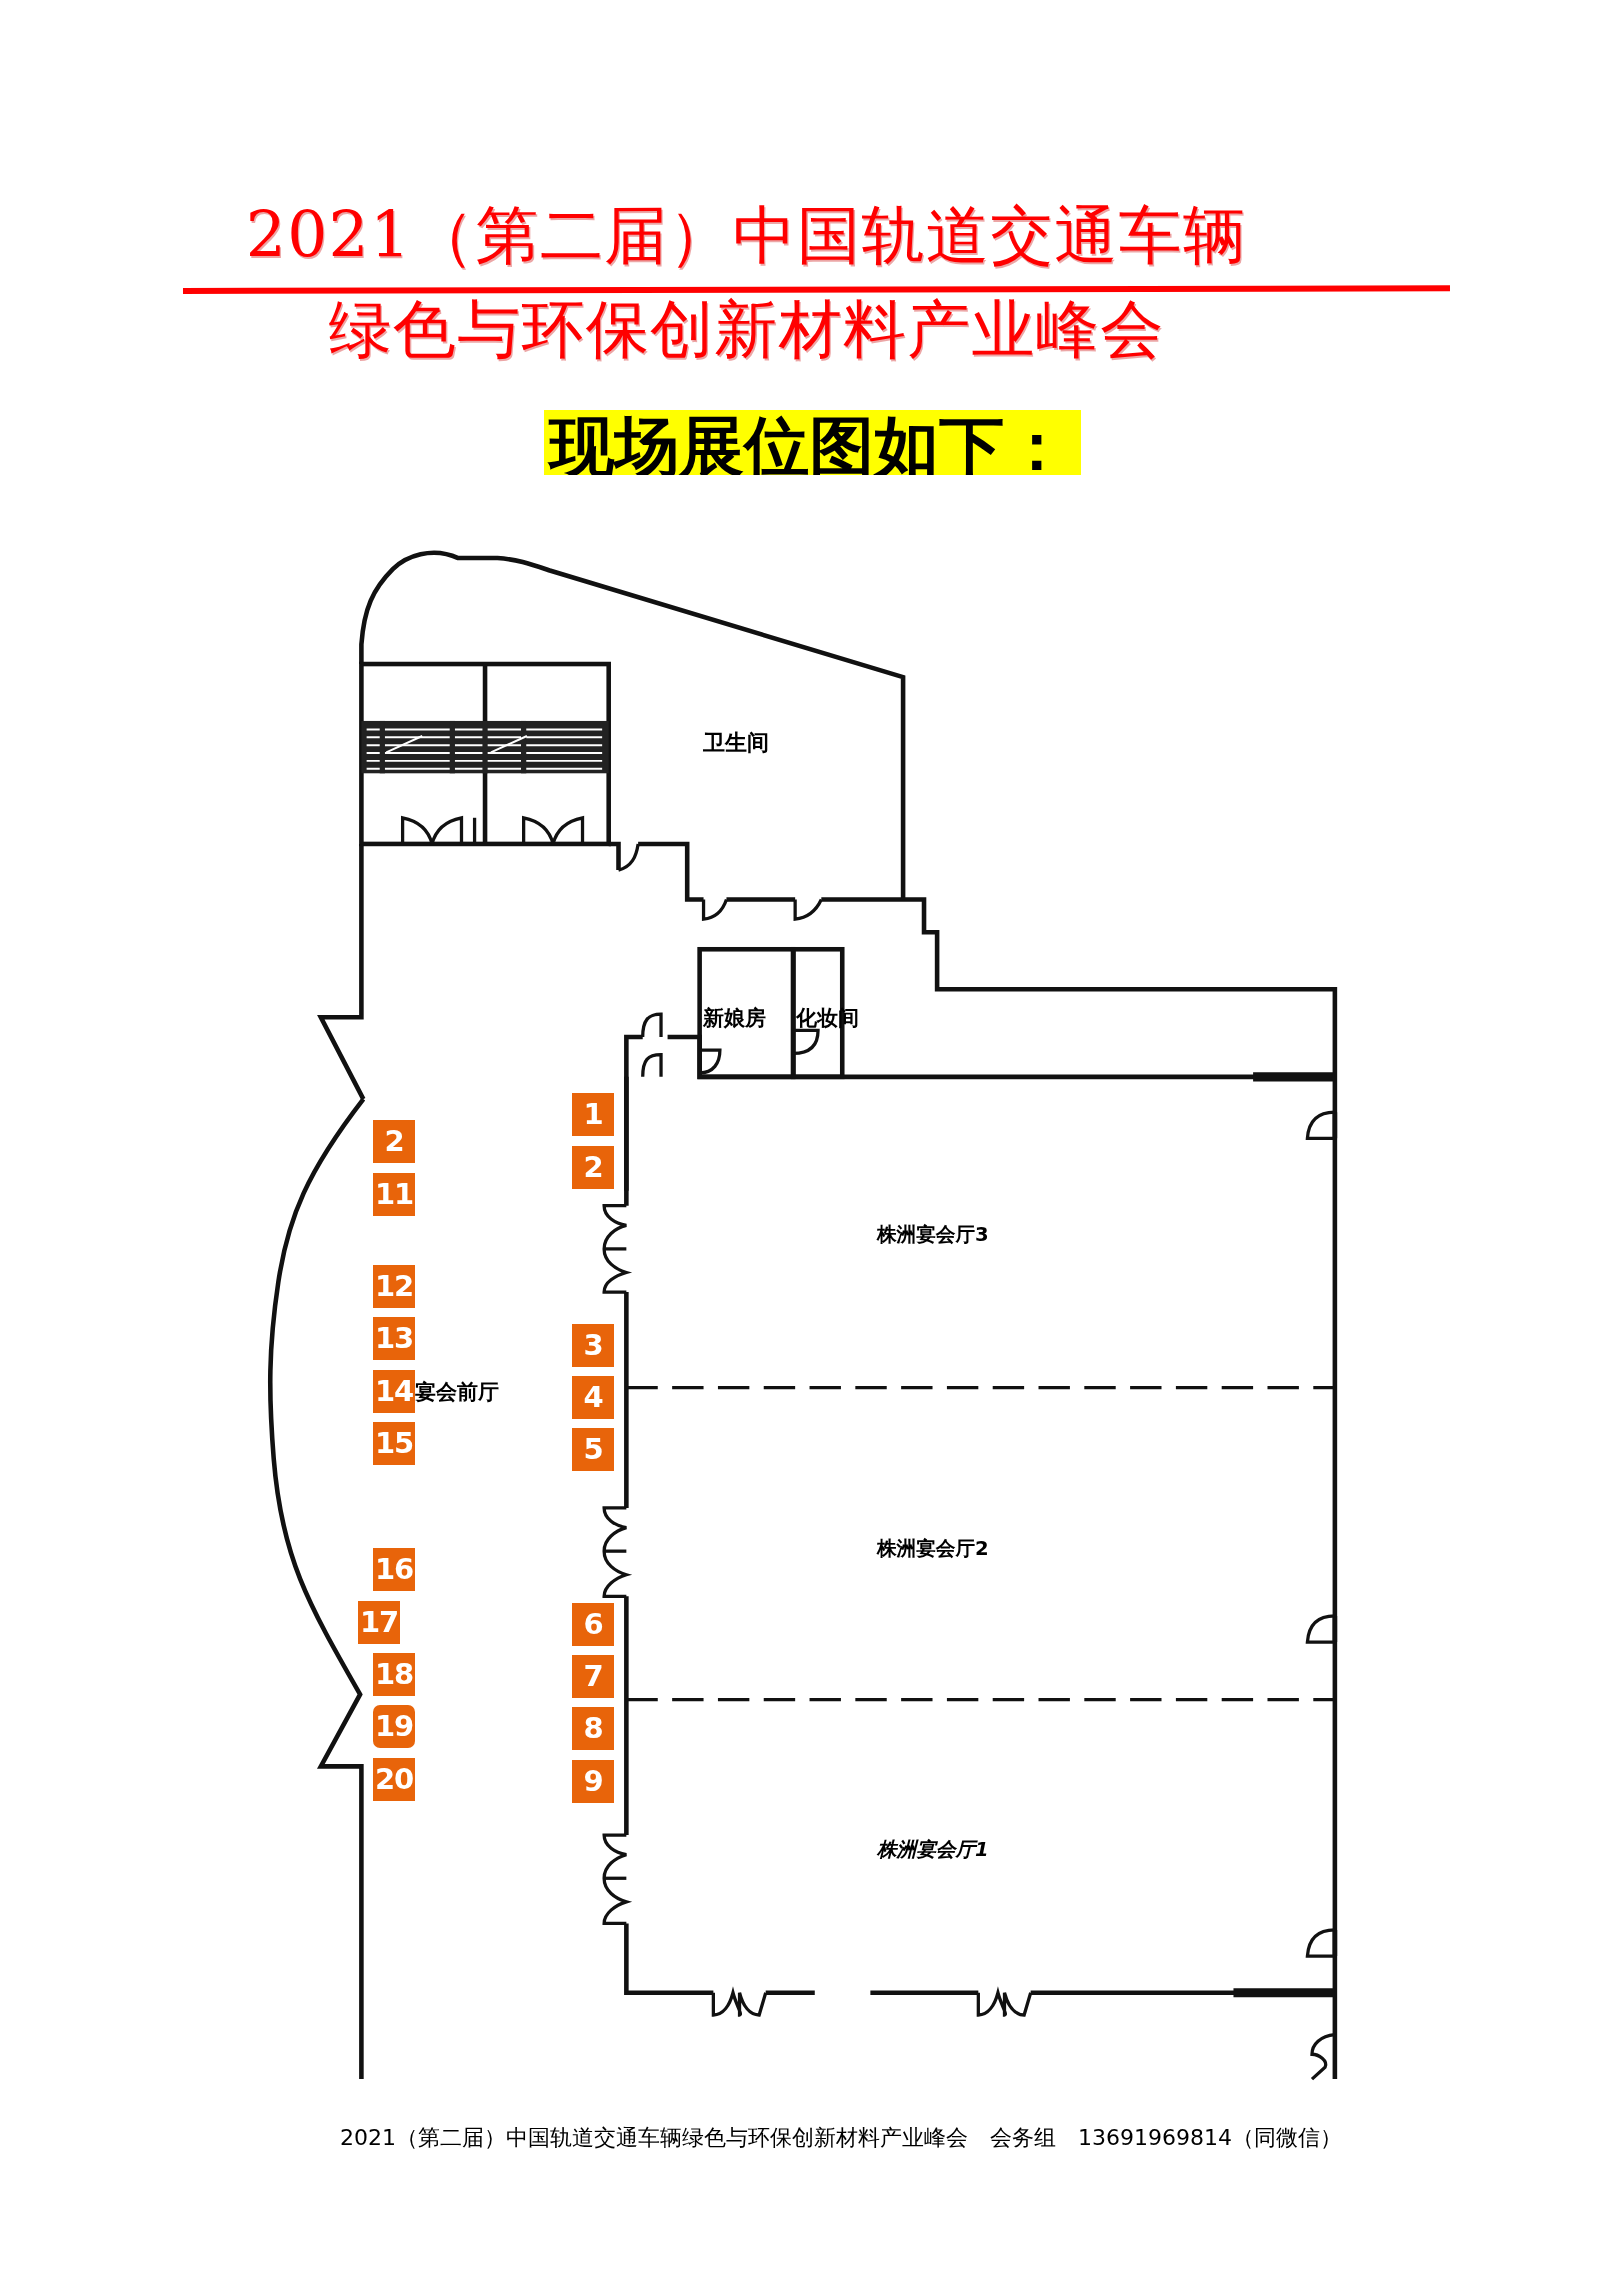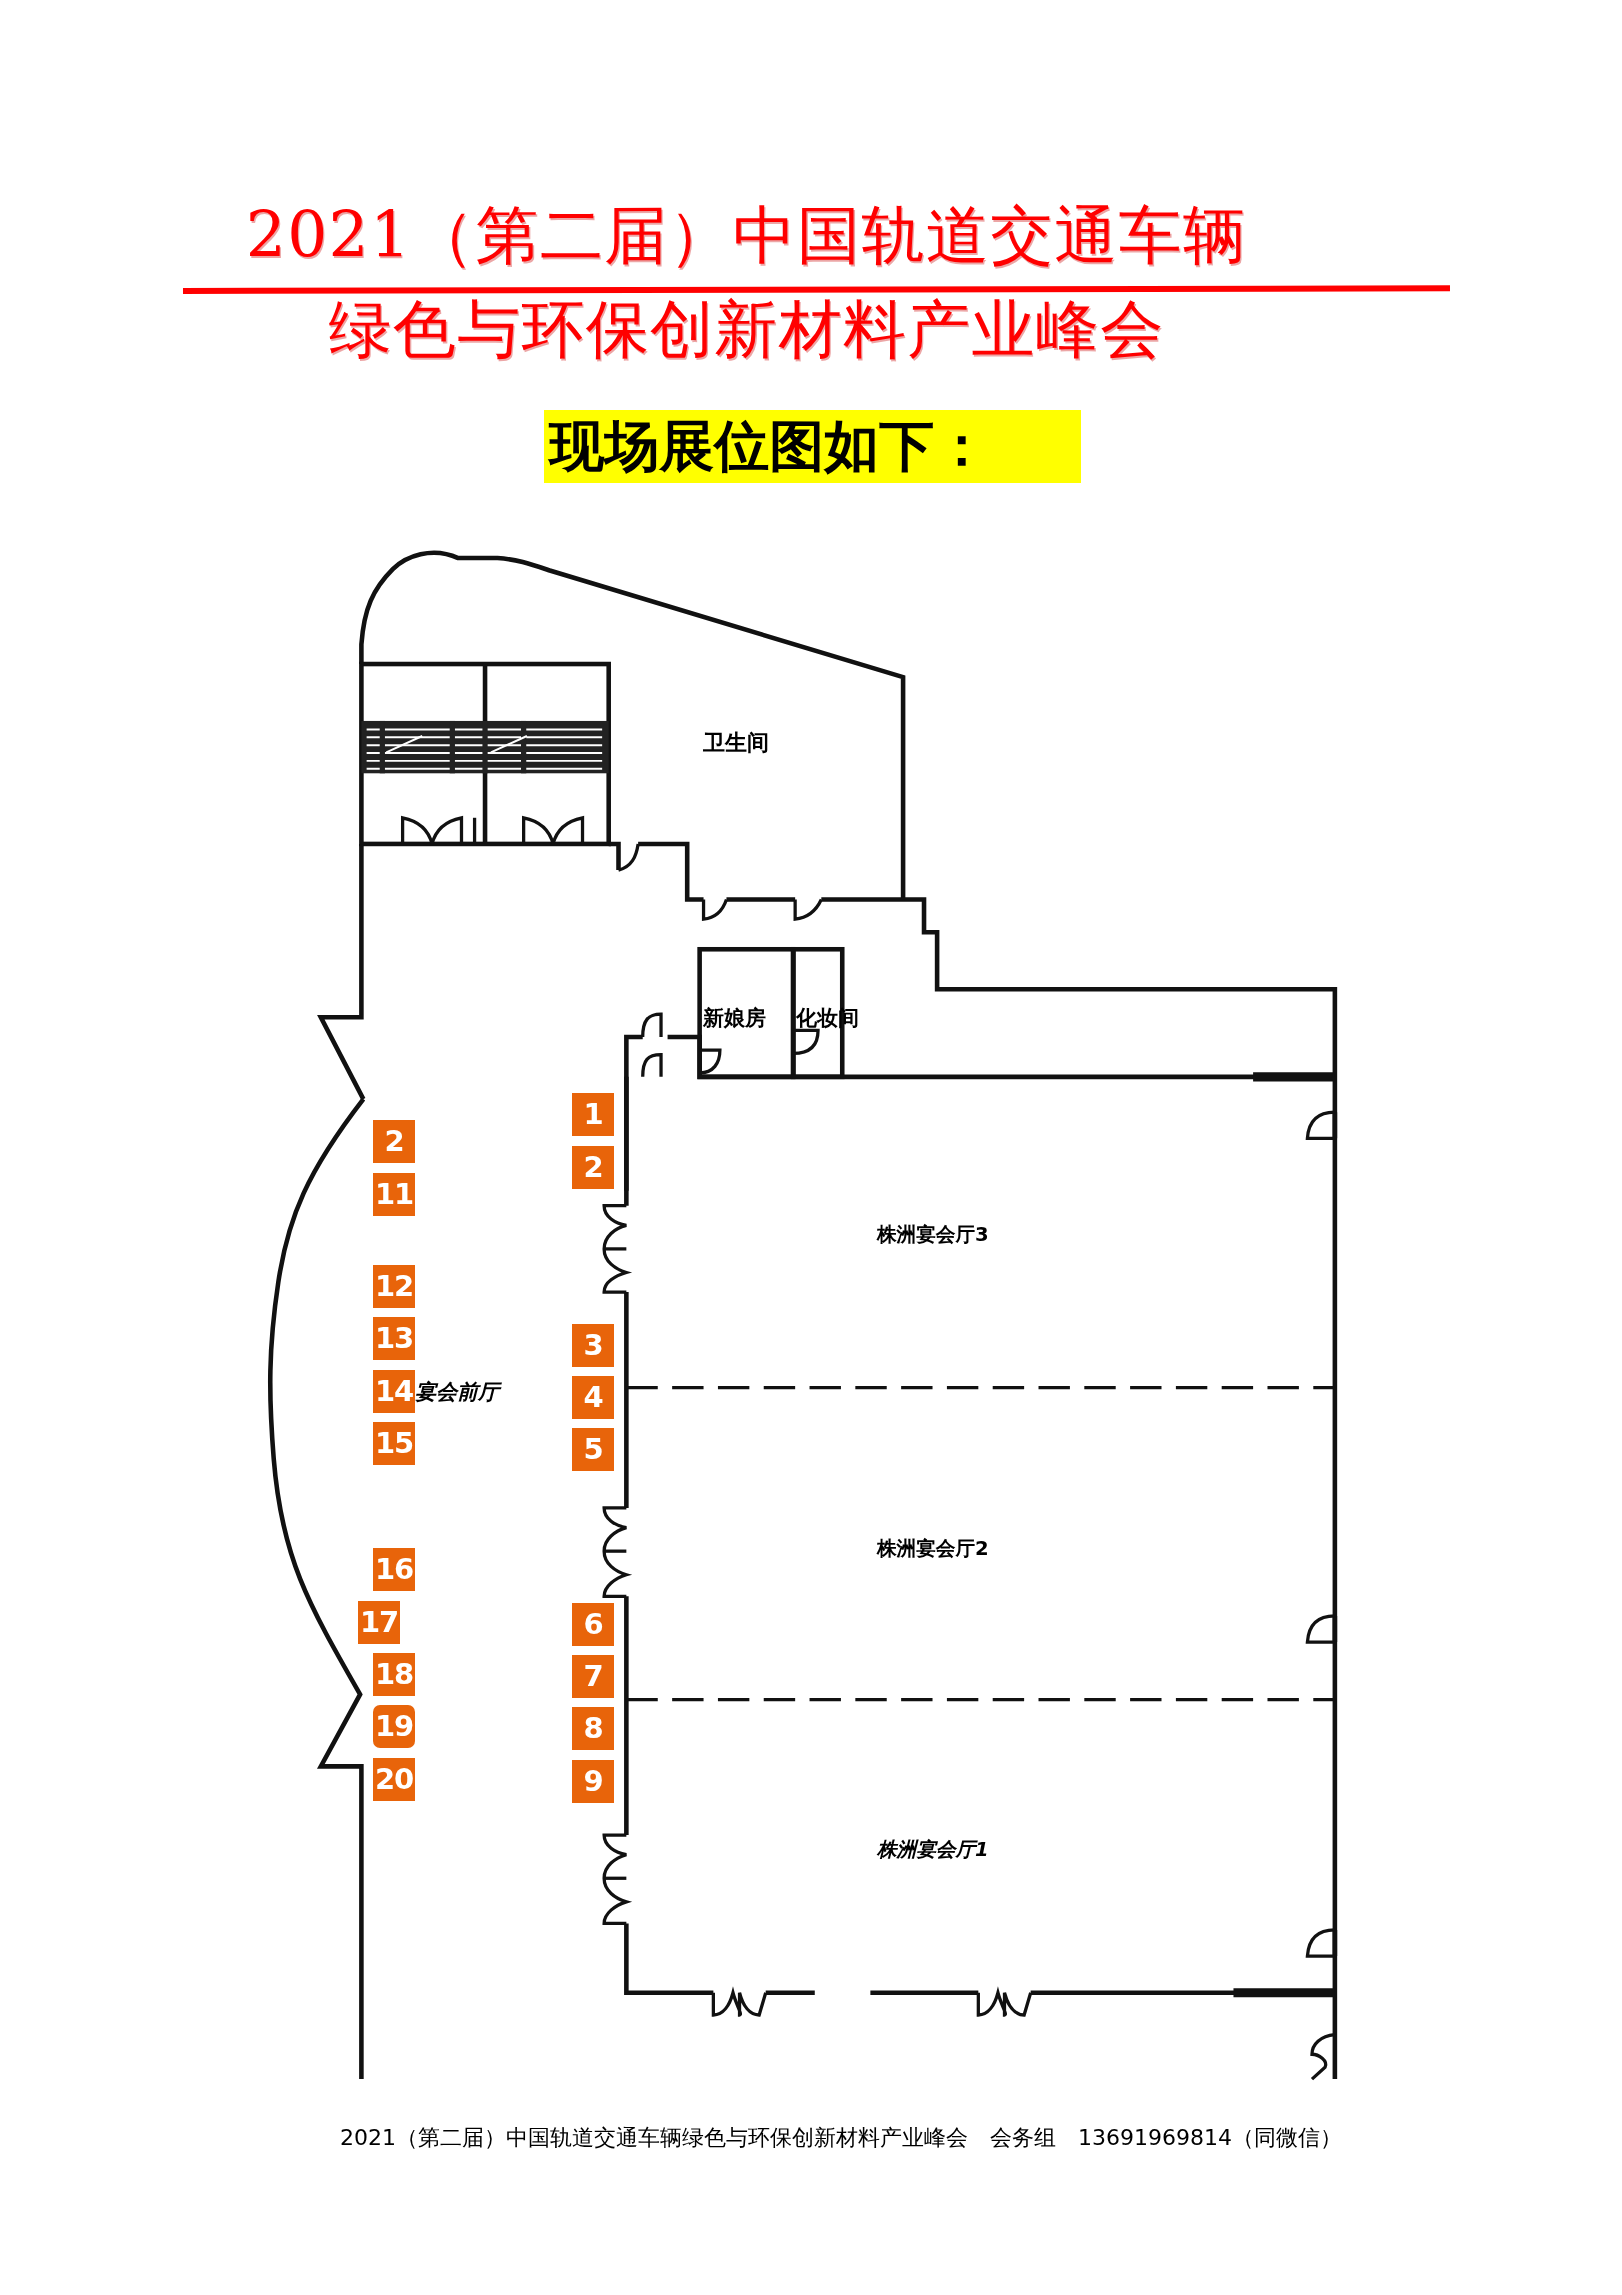--- a/index.html
+++ b/index.html
@@ -1,21 +1,21 @@
 <!DOCTYPE html>
 <html style="font-size:10.5px"><head>
 <meta charset="utf-8">
 <style>
   html, body { margin: 0; padding: 0; background: #ffffff; }
   body { width: 1623px; height: 2295px; position: relative; overflow: hidden; font-family: "DejaVu Serif", "Liberation Serif", serif; }
   .title-line { position: absolute; left: 0; width: 1623px; text-align: center; color: #ff0000; font-family: "DejaVu Serif", "Liberation Serif", serif; font-size: 63px; line-height: 72px; letter-spacing: 1.3px; text-shadow: 1.3px 2px 0 rgba(200,0,0,0.35); }
   #title1 { top: 200px; left: -65px; }
   #title2 { top: 294px; left: -65px; }
   .red-rule { position: absolute; left: 183px; top: 288px; width: 1267px; height: 5.9px; background: #ff0000; transform: rotate(-0.12deg); transform-origin: left center; }
-  .subtitle { position: absolute; left: 544px; top: 410px; width: 537px; height: 73px; background: #ffff00; color: #000; font-family: "DejaVu Sans", "Liberation Sans", sans-serif; font-weight: bold; font-size: 55px; line-height: 73px; white-space: nowrap; overflow: hidden; padding-left: 5.2px; box-sizing: border-box; }
+  .subtitle { position: absolute; left: 544px; top: 410px; width: 537px; height: 65px; background: #ffff00; color: #000; font-family: "DejaVu Sans", "Liberation Sans", sans-serif; font-weight: bold; font-size: 65px; line-height: 73px; white-space: nowrap; overflow: hidden; padding-left: 5.2px; box-sizing: border-box; }
   svg.plan { position: absolute; left: 0; top: 0; width: 1623px; height: 2295px; }
   .booth { position: absolute; width: 42px; height: 43px; background: #e8640a; color: #ffffff; font-family: "DejaVu Sans", "Liberation Sans", sans-serif; font-weight: bold; font-size: 29px; line-height: 43px; text-align: center; letter-spacing: -1.3px; }
   .room-label { position: absolute; font-family: "DejaVu Sans", "Liberation Sans", sans-serif; font-weight: bold; color: #000000; white-space: nowrap; }
   .footer { position: absolute; left: 340px; top: 2123px; width: 1152px; font-family: "DejaVu Sans", "Liberation Sans", sans-serif; font-size: 22px; color: #000; white-space: nowrap; }
 </style>
 </head>
 <body>
 
 <div id="title1" class="title-line">2021（第二届）中国轨道交通车辆</div>
 <div class="red-rule"></div>
@@ -104,21 +104,21 @@
 
   <g stroke="#111" stroke-width="5" stroke-dasharray="48 22">
     <line x1="957" y1="2121" x2="2040" y2="2121"></line>
     <line x1="957" y1="2598" x2="2040" y2="2598"></line>
   </g>
 </svg>
 
 <div class="room-label" style="left:703px; top:728px; font-size:22px;">卫生间</div>
 <div class="room-label" style="left:703px; top:1004px; font-size:21px;">新娘房</div>
 <div class="room-label" style="left:796px; top:1004px; font-size:21px;">化妆间</div>
-<div class="room-label" style="left:415px; top:1378px; font-size:21px;font-style:italic;">宴会前厅</div>
+<div class="room-label" style="left:415px; top:1378px; font-size:21px;">宴会前厅</div>
 <div class="room-label" style="left:877px; top:1221px; font-size:19.6px;">株洲宴会厅3</div>
 <div class="room-label" style="left:877px; top:1535px; font-size:19.6px;">株洲宴会厅2</div>
 <div class="room-label" style="left:877px; top:1836px; font-size:19.6px;font-style:italic;">株洲宴会厅1</div>
 
 <div class="booth" style="left:572px; top:1093px;">1</div>
 <div class="booth" style="left:572px; top:1146px;">2</div>
 <div class="booth" style="left:572px; top:1324px;">3</div>
 <div class="booth" style="left:572px; top:1376px;">4</div>
 <div class="booth" style="left:572px; top:1428px;">5</div>
 <div class="booth" style="left:572px; top:1603px;">6</div>

